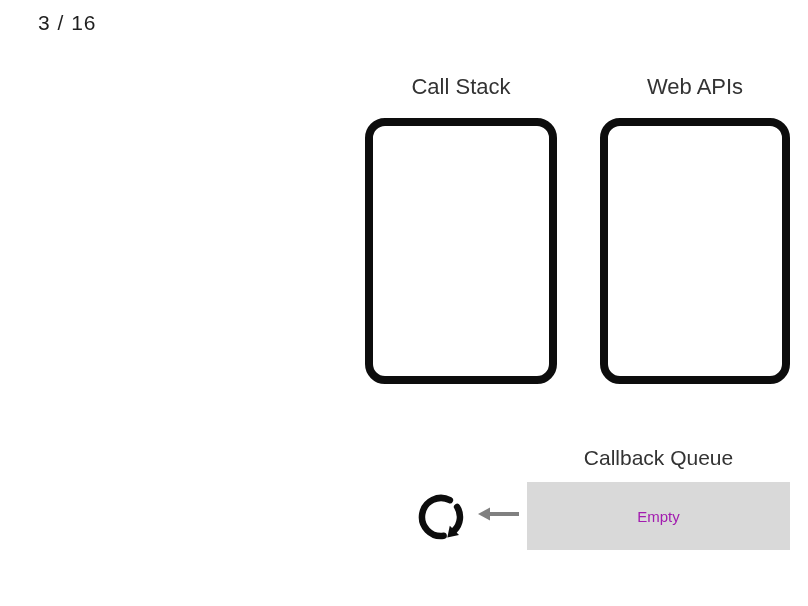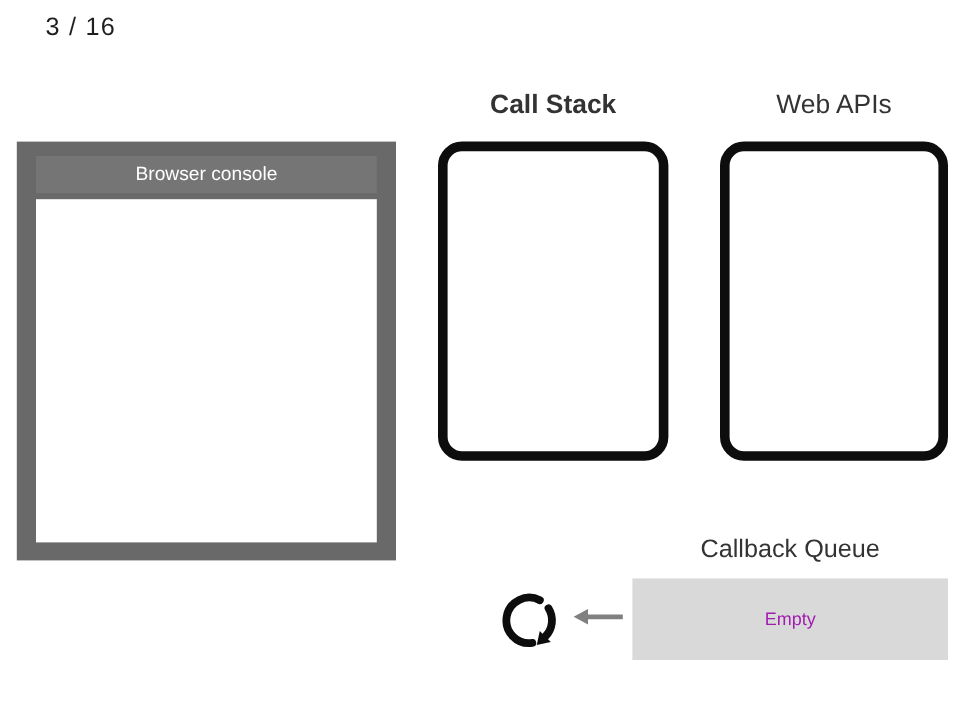--- a/index.html
+++ b/index.html
@@ -50,21 +50,21 @@
     top: 48px;
     bottom: 15px;
     background: #ffffff;
   }
   .label {
     position: absolute;
     text-align: center;
     color: #333333;
     font-size: 22px;
   }
-  .callstack-label { left: 365px; width: 192px; top: 74px; font-weight: bold; }
+  .callstack-label { left: 365px; width: 192px; top: 74px; }
   .webapis-label   { left: 600px; width: 190px; top: 74px; }
   .eventloop-label { left: 360px; width: 152px; top: 446px; font-size: 21px; }
   .queue-label     { left: 527px; width: 263px; top: 446px; font-size: 21px; }
   .frame-box {
     position: absolute;
     top: 118px;
     height: 266px;
     background: #ffffff;
     border: 8px solid #0d0d0d;
     border-radius: 20px;
@@ -102,24 +102,20 @@
     color: #a21caf;
   }
 </style>
 </head>
 <body>
 
 <div class="stage">
 
   <div class="counter">3 / 16</div>
 
-  <div class="console">
-    <div class="console-title">Browser console</div>
-    <div class="console-body"></div>
-  </div>
 
   <div class="label callstack-label">Call Stack</div>
   <div class="frame-box callstack-box"></div>
 
   <div class="label webapis-label">Web APIs</div>
   <div class="frame-box webapis-box"></div>
 
 
   <svg class="loop-icon" viewBox="0 0 52 52" aria-hidden="true">
     <path d="M 28.6 44.8 A 19 19 0 1 1 34.9 9.2" fill="none" stroke-width="6.5" stroke-linecap="round" stroke="#0d0d0d"></path>

